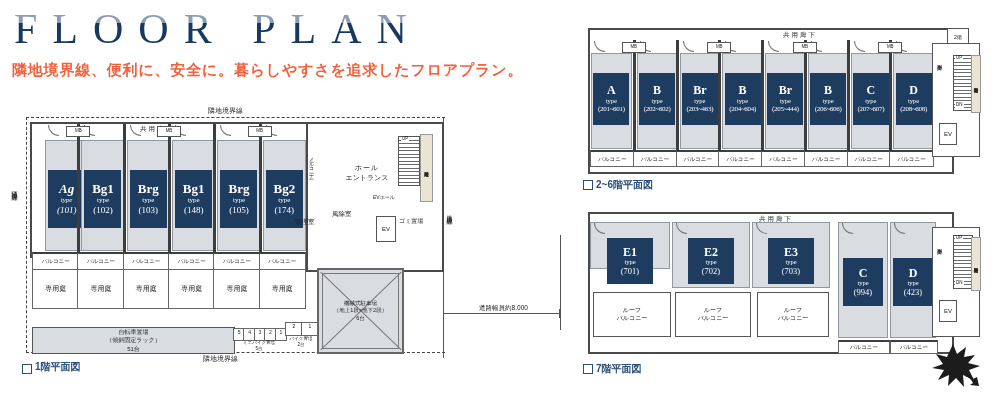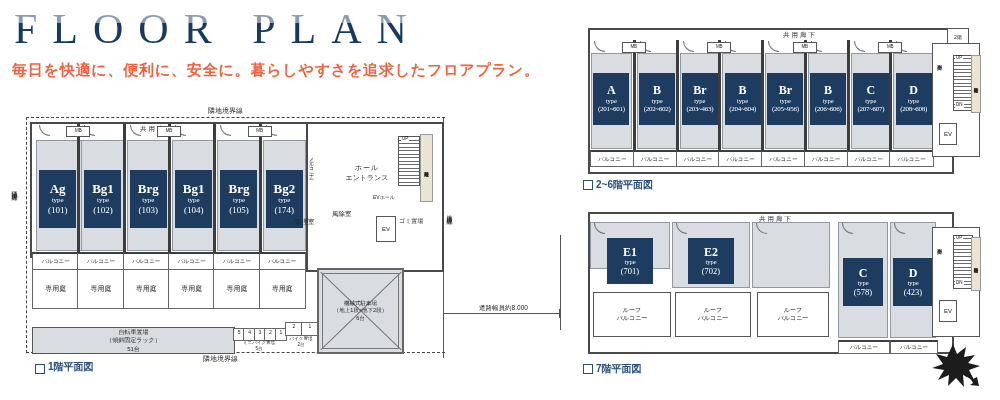--- a/index.html
+++ b/index.html
@@ -57,38 +57,38 @@
   .tinylbl{font-size:4.5px;line-height:1.2;text-align:center;color:#222;}
   .dimline{border-top:1px solid #555;}
   .tick{width:1px;background:#555;}
 </style>
 </head>
 <body>
 
 <div class="stage">
 
   <div class="abs title" style="left:14px;top:8px;">FLOOR PLAN</div>
-  <div class="abs subtitle" style="left:12px;top:61px;">毎日を快適に、便利に、安全に。暮らしやすさを追求したフロアプラン。</div>
+  <div class="abs subtitle" style="left:12px;top:61px;">隣地境界線、便利に、安全に。暮らしやすさを追求したフロアプラン。</div>
 
   <div class="abs p1" style="left:18px;top:98px;width:444px;height:292px;">
     <div class="abs dash-h" style="left:8px;top:19px;width:419px;"></div>
     <div class="abs lbl" style="left:190px;top:9px;font-size:7px;">隣地境界線</div>
     <div class="abs dash-v" style="left:8px;top:19px;height:236px;"></div>
     <div class="abs lbl vtext" style="left:-7px;top:88px;font-size:6px;">隣地境界線</div>
     <div class="abs dash-h" style="left:8px;top:254px;width:419px;"></div>
     <div class="abs lbl" style="left:185px;top:257px;font-size:7px;">隣地境界線</div>
     <div class="abs solid-v" style="left:425px;top:20px;height:240px;"></div>
     <div class="abs lbl vtext" style="left:428px;top:112px;font-size:6px;">道路境界線</div>
 
     <div class="abs frame" style="left:12px;top:24px;width:276px;height:132px;"></div>
     <div class="abs frame" style="left:288px;top:24px;width:134px;height:146px;"></div>
     <div class="abs lbl" style="left:122px;top:27px;font-size:6.5px;letter-spacing:2px;">共用廊下</div>
 
     <div class="abs" style="left:14px;top:26px;width:272px;height:128px;" id="plan1f-units">
-        <div class="abs" style="left: 3px; top: 0px; width: 53px; height: 128px;">
+        <div class="abs" style="left: 12px; top: 0px; width: 53px; height: 128px; font-style: italic;">
           <div class="abs room" style="inset: 16px 1px 1px;"></div>
           <div class="abs arc" style="left: 4px; top: 1px; width: 10px; height: 10px;"></div>
           <div class="abs tag" style="left: 4.16667px; top: 46px; width: 37px; height: 58px;">
             <div class="abs tag-name" style="position: static;">Ag</div>
             <div class="abs tag-type" style="position: static;">type</div>
             <div class="abs tag-num" style="position: static;">(101)</div>
           </div>
         </div>
         <div class="abs" style="left: 45.3333px; top: 0px; width: 45.3333px; height: 128px; border-left: 3px solid rgb(61, 61, 61);">
           <div class="abs room" style="inset: 16px 1px 1px;"></div>
@@ -107,21 +107,21 @@
             <div class="abs tag-type" style="position: static;">type</div>
             <div class="abs tag-num" style="position: static;">(103)</div>
           </div>
         </div>
         <div class="abs" style="left: 136px; top: 0px; width: 45.3333px; height: 128px; border-left: 3px solid rgb(61, 61, 61);">
           <div class="abs room" style="inset: 16px 1px 1px;"></div>
           <div class="abs arc" style="left: 4px; top: 1px; width: 10px; height: 10px;"></div>
           <div class="abs tag" style="left: 4.16667px; top: 46px; width: 37px; height: 58px;">
             <div class="abs tag-name" style="position: static;">Bg1</div>
             <div class="abs tag-type" style="position: static;">type</div>
-            <div class="abs tag-num" style="position: static;">(104)</div>
+            <div class="abs tag-num" style="position: static;">(148)</div>
           </div>
         </div>
         <div class="abs" style="left: 181.333px; top: 0px; width: 45.3333px; height: 128px; border-left: 3px solid rgb(61, 61, 61);">
           <div class="abs room" style="inset: 16px 1px 1px;"></div>
           <div class="abs arc" style="left: 4px; top: 1px; width: 10px; height: 10px;"></div>
           <div class="abs tag" style="left: 4.16667px; top: 46px; width: 37px; height: 58px;">
             <div class="abs tag-name" style="position: static;">Brg</div>
             <div class="abs tag-type" style="position: static;">type</div>
             <div class="abs tag-num" style="position: static;">(105)</div>
           </div>
@@ -198,21 +198,21 @@
       <div class="inner"></div>
       <div class="diag" style="width:112px;transform:translate(-50%,-50%) rotate(44deg);"></div>
       <div class="diag" style="width:112px;transform:translate(-50%,-50%) rotate(-44deg);"></div>
       <div class="mech-text">
         <span>機械式駐車場</span>
         <span>（地上1段×地下2段）</span>
         <span>6台</span>
       </div>
     </div>
 
-    <div class="abs cap" style="left:17px;top:262px;align-items:flex-end;">
+    <div class="abs cap" style="left:4px;top:262px;align-items:flex-end;">
       <span class="sq"></span>
       <span>1階平面図</span>
     </div>
   </div>
 
   <div class="abs solid-v" style="left:560px;top:235px;height:95px;"></div>
   <div class="abs dimline" style="left:443px;top:313px;width:117px;"></div>
   <div class="abs tick" style="left:443px;top:309px;height:9px;"></div>
   <div class="abs tick" style="left:559px;top:309px;height:9px;"></div>
   <div class="abs lbl" style="left:447px;top:304px;width:113px;text-align:center;font-size:6.5px;">道路幅員約8.000</div>
@@ -256,21 +256,21 @@
             <div class="abs tag-type" style="position: static;">type</div>
             <div class="abs tag-num" style="position: static;">(204~604)</div>
           </div>
         </div>
         <div class="abs" style="left: 171px; top: 0px; width: 42.75px; height: 110px; border-left: 3px solid rgb(61, 61, 61);">
           <div class="abs room" style="inset: 13px 1px 1px;"></div>
           <div class="abs arc" style="left: 4px; top: 1px; width: 10px; height: 10px;"></div>
           <div class="abs tag" style="left: 3.375px; top: 33px; width: 36px; height: 52px;">
             <div class="abs tag-name" style="position: static;">Br</div>
             <div class="abs tag-type" style="position: static;">type</div>
-            <div class="abs tag-num" style="position: static;">(205~956)</div>
+            <div class="abs tag-num" style="position: static;">(205~444)</div>
           </div>
         </div>
         <div class="abs" style="left: 213.75px; top: 0px; width: 42.75px; height: 110px; border-left: 3px solid rgb(61, 61, 61);">
           <div class="abs room" style="inset: 13px 1px 1px;"></div>
           <div class="abs arc" style="left: 4px; top: 1px; width: 10px; height: 10px;"></div>
           <div class="abs tag" style="left: 3.375px; top: 33px; width: 36px; height: 52px;">
             <div class="abs tag-name" style="position: static;">B</div>
             <div class="abs tag-type" style="position: static;">type</div>
             <div class="abs tag-num" style="position: static;">(206~606)</div>
           </div>
@@ -344,28 +344,33 @@
           <div class="abs arc" style="left: 4px; top: 1px; width: 10px; height: 10px;"></div>
           <div class="abs tag" style="left: 16px; top: 16px; width: 46px; height: 46px;">
             <div class="abs tag-name" style="position: static;">E2</div>
             <div class="abs tag-type" style="position: static;">type</div>
             <div class="abs tag-num" style="position: static;">(702)</div>
           </div>
         </div>
         <div class="abs" style="left: 169px; top: 17px; width: 78px; height: 66px;">
           <div class="abs room" style="inset: 0px;"></div>
           <div class="abs arc" style="left: 4px; top: 1px; width: 10px; height: 10px;"></div>
+          <div class="abs tag" style="left: 16px; top: 16px; width: 46px; height: 46px;">
+            <div class="abs tag-name" style="position: static;">E3</div>
+            <div class="abs tag-type" style="position: static;">type</div>
+            <div class="abs tag-num" style="position: static;">(703)</div>
+          </div>
         </div>
         <div class="abs" style="left: 255px; top: 17px; width: 50px; height: 116px;">
           <div class="abs room" style="inset: 0px;"></div>
           <div class="abs arc" style="left: 4px; top: 1px; width: 10px; height: 10px;"></div>
           <div class="abs tag" style="left: 5px; top: 36px; width: 40px; height: 48px;">
             <div class="abs tag-name" style="position: static;">C</div>
             <div class="abs tag-type" style="position: static;">type</div>
-            <div class="abs tag-num" style="position: static;">(578)</div>
+            <div class="abs tag-num" style="position: static;">(994)</div>
           </div>
         </div>
         <div class="abs" style="left: 307px; top: 17px; width: 46px; height: 116px;">
           <div class="abs room" style="inset: 0px;"></div>
           <div class="abs arc" style="left: 4px; top: 1px; width: 10px; height: 10px;"></div>
           <div class="abs tag" style="left: 3px; top: 36px; width: 40px; height: 48px;">
             <div class="abs tag-name" style="position: static;">D</div>
             <div class="abs tag-type" style="position: static;">type</div>
             <div class="abs tag-num" style="position: static;">(423)</div>
           </div>

